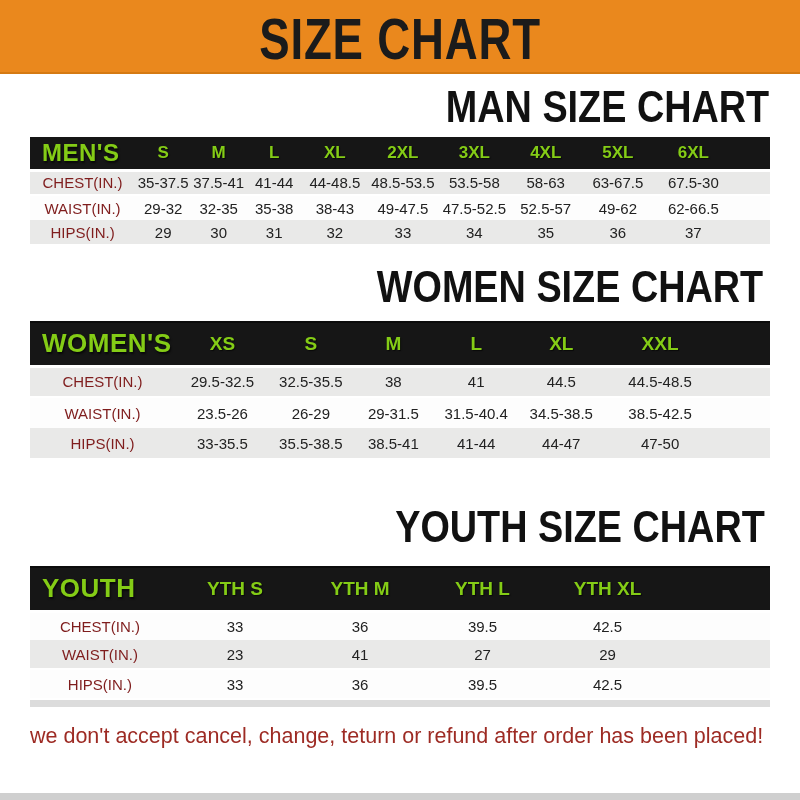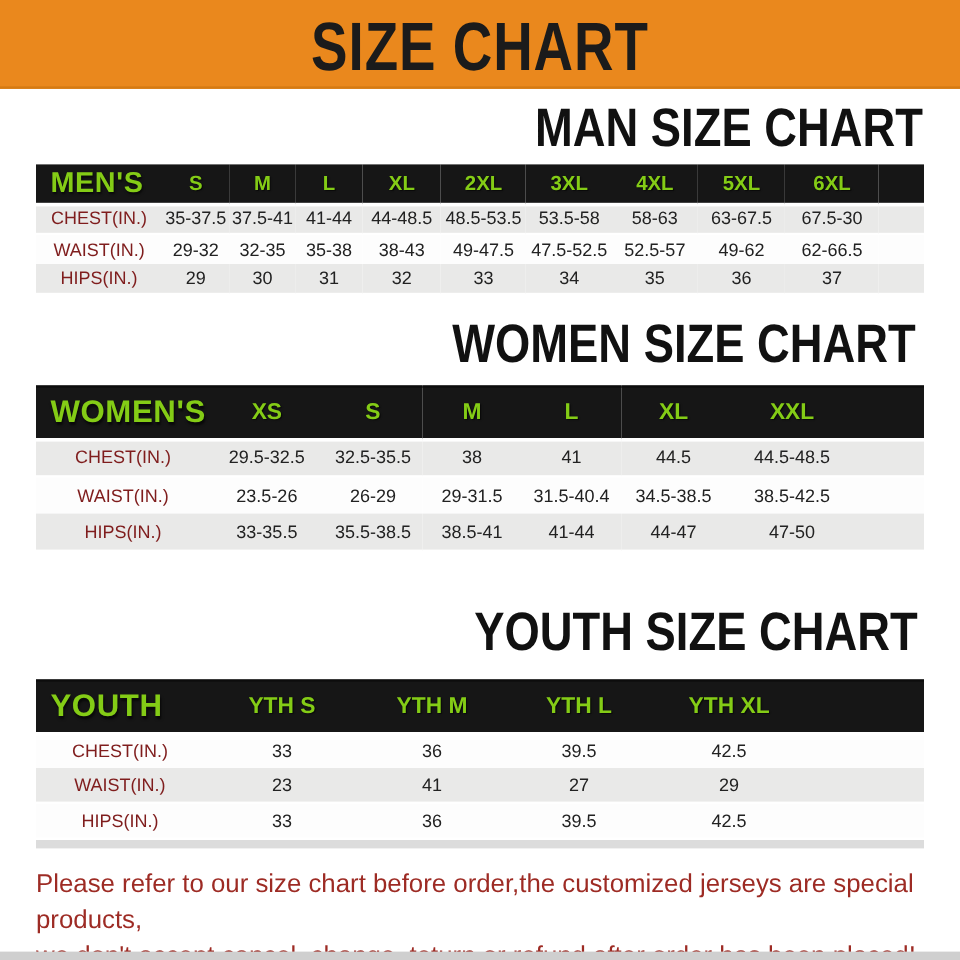--- a/index.html
+++ b/index.html
@@ -243,17 +243,16 @@
         <td>39.5</td>
         <td>42.5</td>
         <td></td>
       </tr>
     </tbody>
   </table>
 
 <div class="table-bottom-strip"></div>
 
 <div class="footer">
-  <div>Please refer to our size chart before order,the customized jerseys are special products,</div>
   <div>we don't accept cancel, change, teturn or refund after order has been placed!</div>
 </div>
 
 <div class="bottom-strip"></div>
 
 </body></html>

